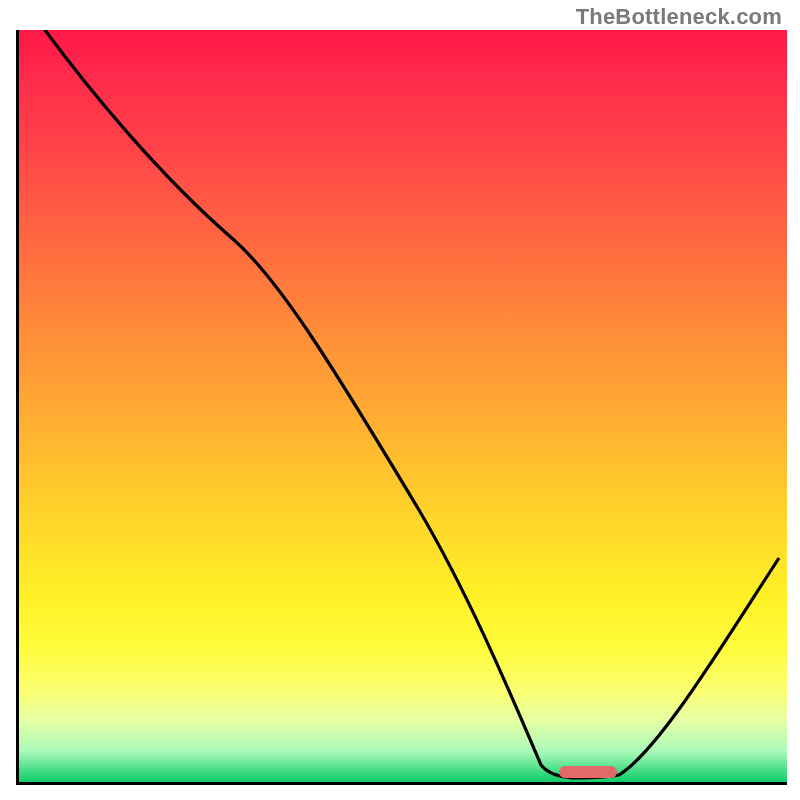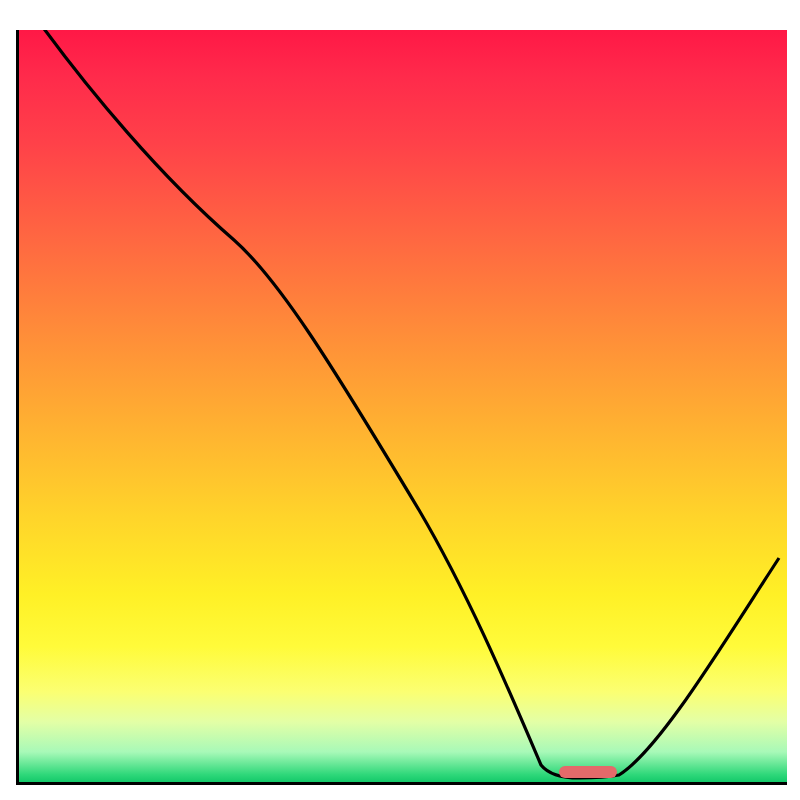--- a/index.html
+++ b/index.html
@@ -66,20 +66,21 @@
     font-weight: 600;
     color: #7a7a7a;
     letter-spacing: 0.2px;
   }
 </style>
 </head>
 <body>
 
 <div class="chart-container">
 
+  <div class="watermark">TheBottleneck.com</div>
 
   <div class="plot-area">
     <div class="gradient-bg"></div>
 
     <svg class="curve" viewBox="0 0 768 752" preserveAspectRatio="none">
       <path fill="none" stroke="#000" stroke-width="3.2" d="M 23 -4
                C 70 60, 140 145, 215 210
                C 260 250, 310 330, 400 480
                C 450 565, 490 660, 522 735
                C 530 745, 545 748, 560 748

